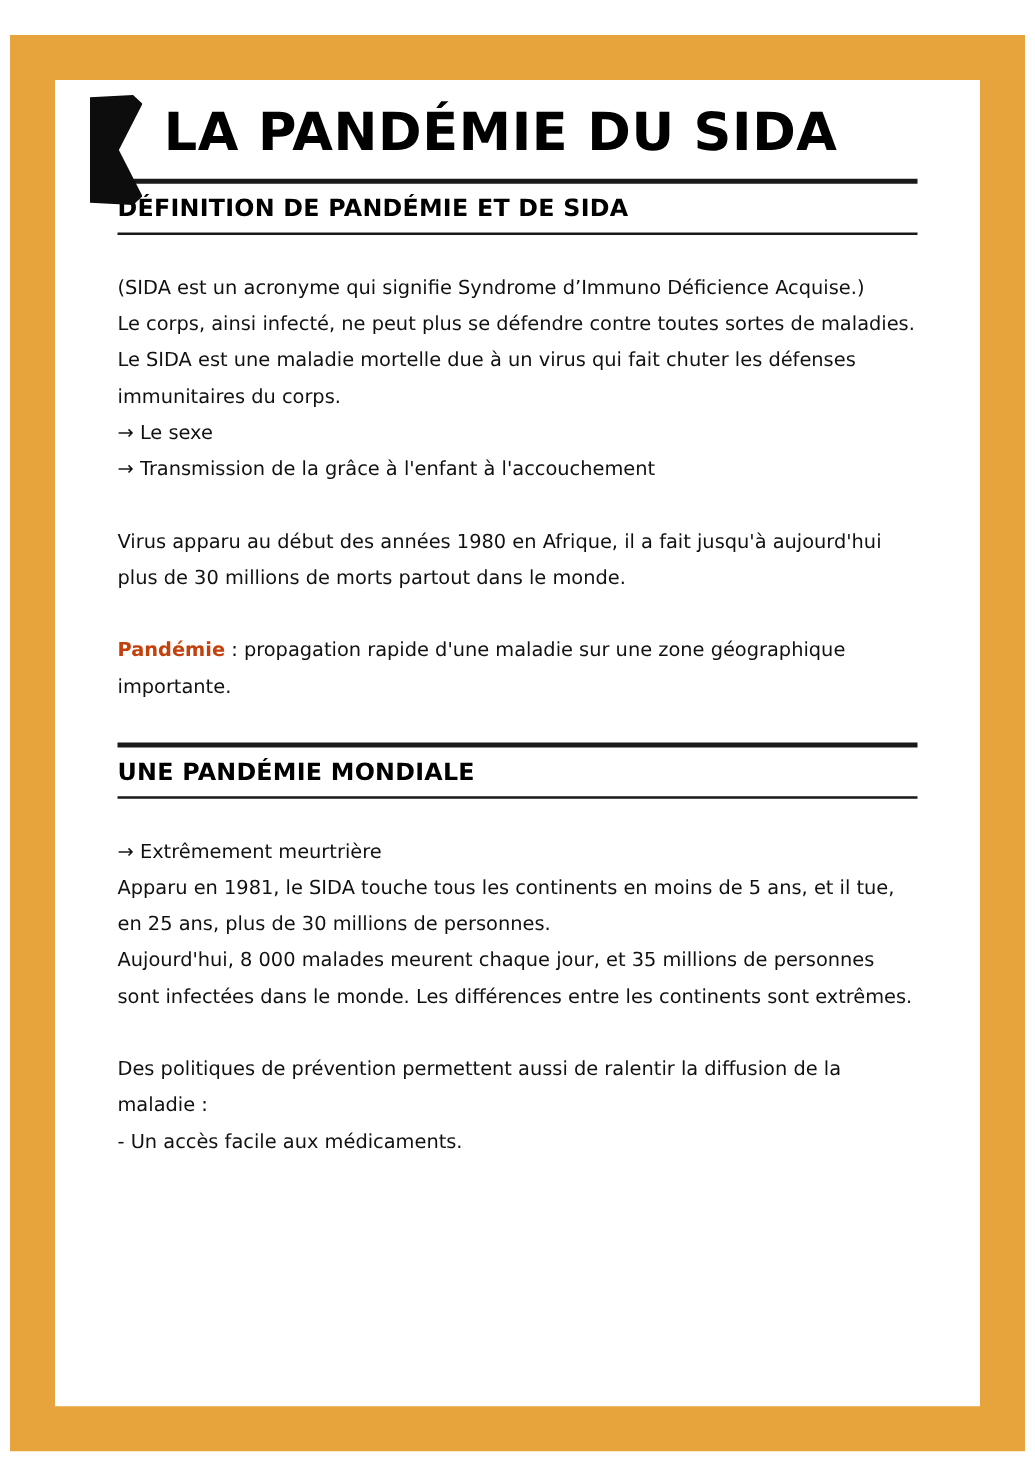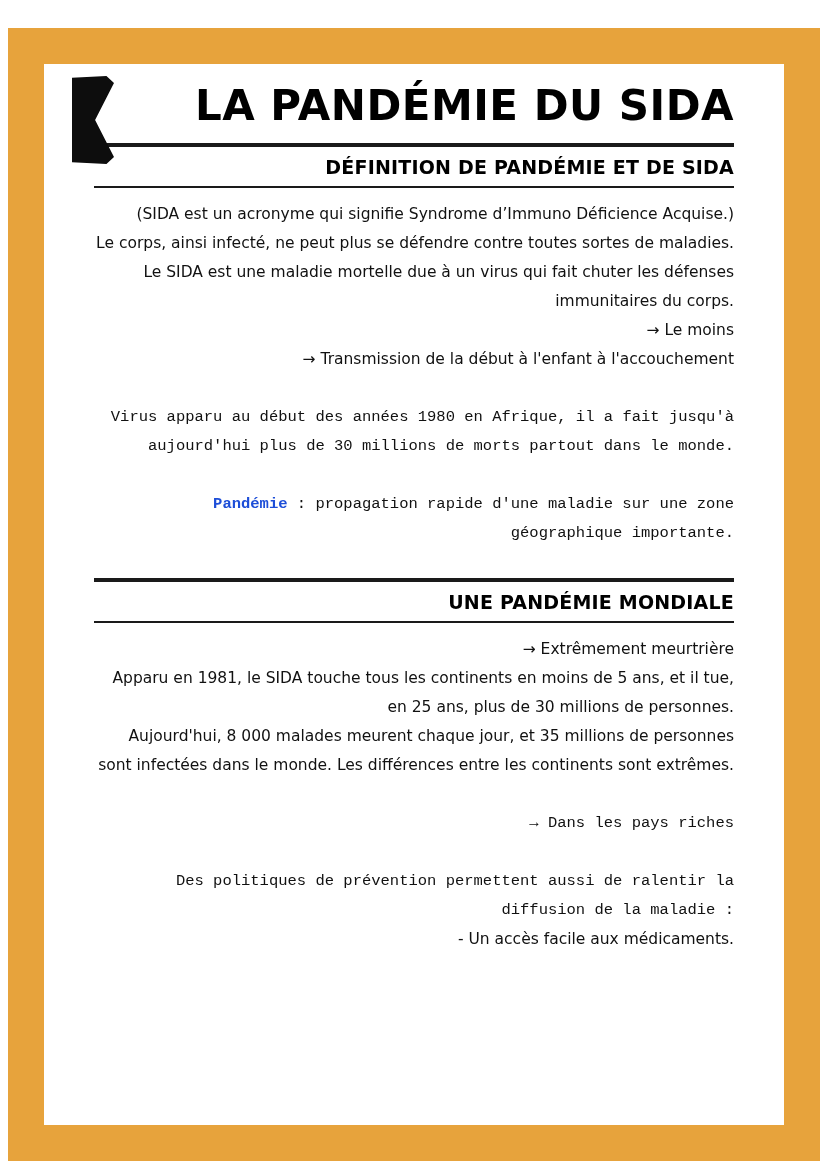--- a/index.html
+++ b/index.html
@@ -7,21 +7,20 @@
     padding: 0;
     background: #ffffff;
     font-family: "DejaVu Sans", "Liberation Sans", sans-serif;
   }
   .viewport {
     position: relative;
     width: 828px;
     height: 1171px;
     background: #ffffff;
     overflow: hidden;
-    text-align: right;
   }
   .page-inner {
     position: absolute;
     top: 28px;
     left: 8px;
     right: 8px;
     bottom: 10px;
     border: 36px solid #E7A33C;
     background: #ffffff;
     box-sizing: border-box;
@@ -62,38 +61,37 @@
     background: #1a1a1a;
   }
   h2.section-heading {
     margin: 9px 0 8px 0;
     font-size: 19px;
     font-weight: bold;
     color: #000000;
     letter-spacing: 0.2px;
   }
   .section-body {
-    padding-top: 12px;
+    padding-top: 28px;
   }
   .section-body p {
     margin: 0;
     font-size: 15.5px;
     line-height: 29px;
     color: #111111;
   }
   .section-body p.gap {
     margin-top: 29px;
-    font-family: Liberation Mono, monospace;
   }
   .section-spacer {
     height: 30px;
   }
   .bold-lead {
     font-weight: bold;
-    color: #1d4ed8;
+    color: #c2410c;
   }
 </style>
 </head>
 <body>
 
 <div class="viewport">
   <div class="page-inner" style="border-color: rgb(231, 163, 60);">
     <div class="content">
 
       <div class="title-row">
@@ -103,39 +101,38 @@
 
       <section>
         <div class="rule-thick"></div>
         <h2 class="section-heading">DÉFINITION DE PANDÉMIE ET DE SIDA</h2>
         <div class="rule-thin"></div>
 
         <div class="section-body">
           <p>(SIDA est un acronyme qui signifie Syndrome d’Immuno Déficience Acquise.)</p>
           <p>Le corps, ainsi infecté, ne peut plus se défendre contre toutes sortes de maladies.</p>
           <p>Le SIDA est une maladie mortelle due à un virus qui fait chuter les défenses immunitaires du corps.</p>
-          <p>→ Le moins</p>
-          <p>→ Transmission de la début à l'enfant à l'accouchement</p>
+          <p>→ Le sexe</p>
+          <p>→ Transmission de la grâce à l'enfant à l'accouchement</p>
           <p class="gap">Virus apparu au début des années 1980 en Afrique, il a fait jusqu'à aujourd'hui plus de 30 millions de morts partout dans le monde.</p>
           <p class="gap"><span class="bold-lead">Pandémie</span><span> : propagation rapide d'une maladie sur une zone géographique importante.</span></p>
         </div>
       </section>
 
       <div class="section-spacer"></div>
 
       <section>
         <div class="rule-thick"></div>
         <h2 class="section-heading">UNE PANDÉMIE MONDIALE</h2>
         <div class="rule-thin"></div>
 
         <div class="section-body">
           <p>→ Extrêmement meurtrière</p>
           <p>Apparu en 1981, le SIDA touche tous les continents en moins de 5 ans, et il tue, en 25 ans, plus de 30 millions de personnes.</p>
           <p>Aujourd'hui, 8 000 malades meurent chaque jour, et 35 millions de personnes sont infectées dans le monde. Les différences entre les continents sont extrêmes.</p>
-          <p class="gap">→ Dans les pays riches</p>
           <p class="gap">Des politiques de prévention permettent aussi de ralentir la diffusion de la maladie :</p>
           <p>- Un accès facile aux médicaments.</p>
         </div>
       </section>
 
     </div>
   </div>
 </div>
 
 </body></html>

